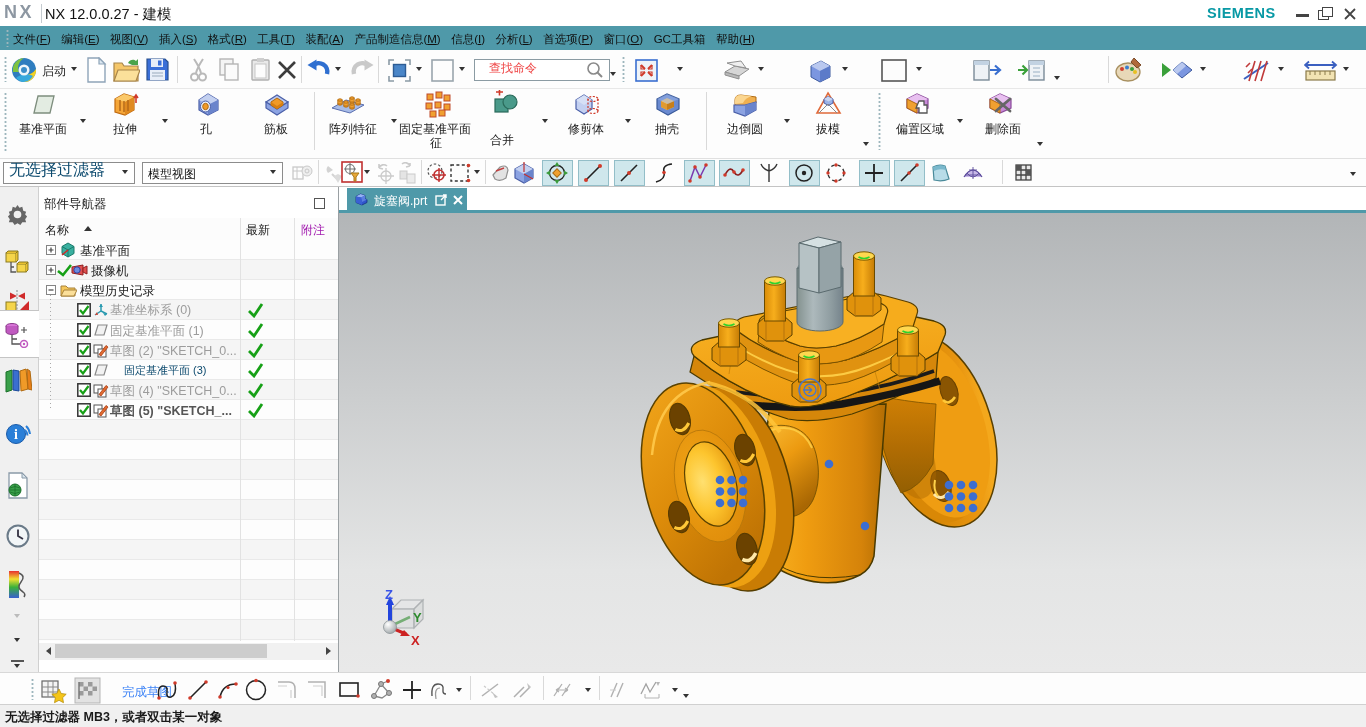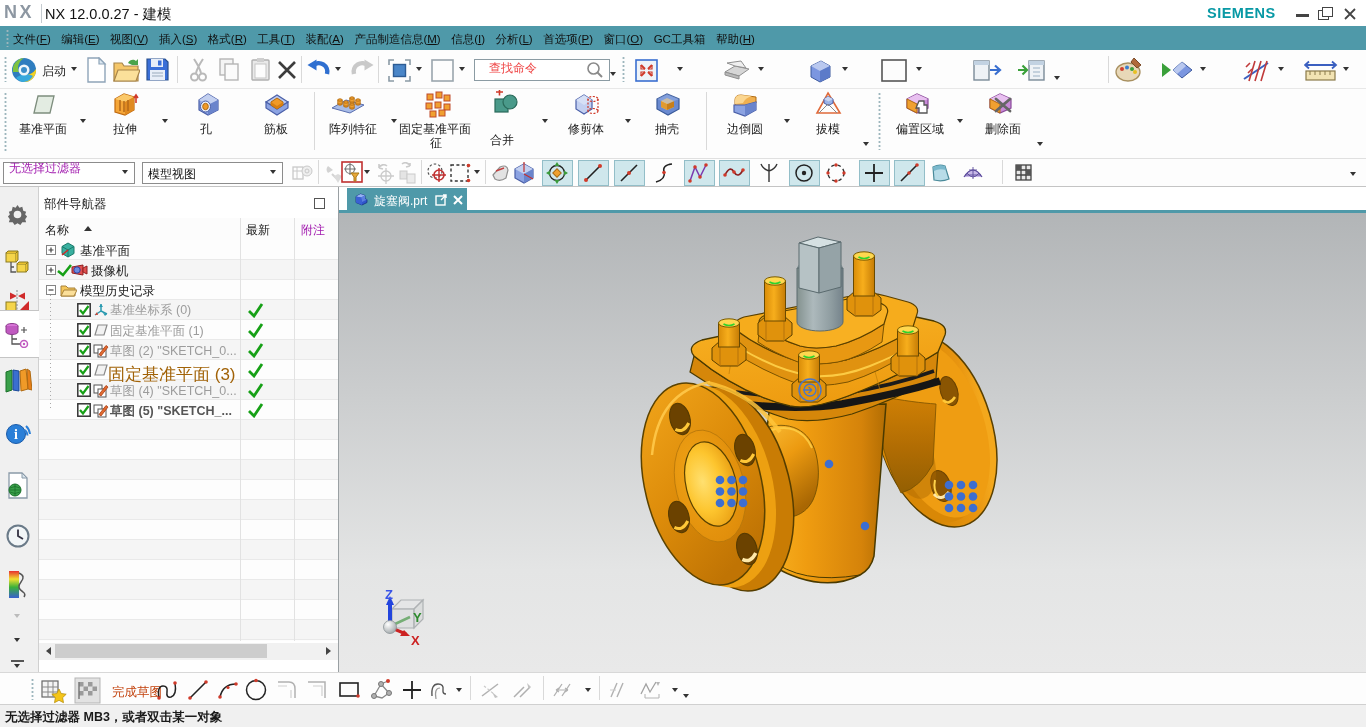--- a/index.html
+++ b/index.html
@@ -297,21 +297,21 @@
         <path d="M2 8 L12 13 L12 22 L2 17 Z" fill="#f0a030" stroke="#b06a10"></path>
         <path d="M8 8 L22 20 M22 8 L8 20" stroke="#666" stroke-width="2.8" stroke-linecap="round"></path>
       </svg>
 <div class="rlab" style="left:1003px;top:121px;">删除面</div>
 <div class="car" style="left:1037px;top:142px;"></div>
 </div>
 
 <div class="abs" style="left:0;top:159px;width:1366px;height:27px;background:#fdfdfd;border-bottom:1px solid #c4c4c4;"></div>
 <div id="selbar">
 <div class="abs" style="left:3px;top:162px;width:130px;height:20px;background:#fff;border:1px solid #8c8c8c;"></div>
-<div class="tx" style="left:9px;top:160px;font-size:12px;color:#a21caf;">无选择过滤器</div>
+<div class="tx" style="left:9px;top:160px;font-size:16px;color:#0c4a6e;">无选择过滤器</div>
       <div class="car" style="left:122px;top:170px;"></div>
 <div class="abs" style="left:142px;top:162px;width:139px;height:20px;background:#fff;border:1px solid #8c8c8c;"></div>
 <div class="tx" style="left:148px;top:166px;font-size:12px;color:#111;">模型视图</div>
       <div class="car" style="left:270px;top:170px;"></div>
 <svg class="abs" style="left:291px;top:161px;" width="24" height="24" opacity="0.45">
         <rect x="2" y="6" width="10" height="12" fill="none" stroke="#888" stroke-width="1.3"></rect>
         <path d="M2 10 h10 M6 6 v12" stroke="#888"></path>
         <circle cx="16" cy="10" r="5" fill="#ddd" stroke="#888"></circle>
         <circle cx="16" cy="10" r="2" fill="none" stroke="#888"></circle>
       </svg>
@@ -588,21 +588,21 @@
 <svg class="abs" style="left:247px;top:342px;" width="17" height="16">
           <path d="M2 9 L7 14 L15 2" fill="none" stroke="#16a016" stroke-width="2.8"></path>
         </svg>
 <svg class="abs" style="left:77px;top:363px;" width="14" height="14">
           <rect x="0.8" y="0.8" width="12.4" height="12.4" fill="#fff" stroke="#333" stroke-width="1.5"></rect>
           <path d="M3 7 L6 10.5 L11.5 3" fill="none" stroke="#16a016" stroke-width="2.2"></path>
         </svg>
 <svg class="abs" style="left:93px;top:362px;" width="16" height="16">
           <path d="M2 13 L5 3 L14 3 L11 13 Z" fill="#f2f2f2" stroke="#8a8a8a" stroke-width="1.2"></path>
         </svg>
-<div class="tx" style="left:108px;top:363px;font-size:17px;color:#a16207;">固定基准平面 (3)</div>
+<div class="tx" style="left:124px;top:363px;font-size:11px;color:#0c4a6e;">固定基准平面 (3)</div>
 <svg class="abs" style="left:247px;top:362px;" width="17" height="16">
           <path d="M2 9 L7 14 L15 2" fill="none" stroke="#16a016" stroke-width="2.8"></path>
         </svg>
 <svg class="abs" style="left:77px;top:383px;" width="14" height="14">
           <rect x="0.8" y="0.8" width="12.4" height="12.4" fill="#fff" stroke="#333" stroke-width="1.5"></rect>
           <path d="M3 7 L6 10.5 L11.5 3" fill="none" stroke="#16a016" stroke-width="2.2"></path>
         </svg>
 <svg class="abs" style="left:93px;top:382px;" width="16" height="16">
           <rect x="1" y="3" width="8" height="8" fill="#fff" stroke="#555"></rect>
           <rect x="5" y="7" width="8" height="8" fill="#fff" stroke="#555"></rect>
@@ -868,21 +868,21 @@
         <g fill="#9a9a9a">
           <rect x="5" y="5" width="4.5" height="4.5"></rect>
           <rect x="14" y="5" width="4.5" height="4.5"></rect>
           <rect x="9.5" y="9.5" width="4.5" height="4.5"></rect>
           <rect x="18.5" y="9.5" width="4.5" height="4.5"></rect>
           <rect x="5" y="14" width="4.5" height="4.5"></rect>
           <rect x="14" y="14" width="4.5" height="4.5"></rect>
         </g>
         <path d="M5 5 v17" stroke="#777" stroke-width="1.5"></path>
       </svg>
-<div class="tx" style="left:112px;top:684px;font-size:12.5px;color:#c2410c;font-family:Liberation Serif, serif;">完成草图</div>
+<div class="tx" style="left:122px;top:684px;font-size:12.5px;color:#3b82f6;font-family:Liberation Serif, serif;">完成草图</div>
 <svg class="abs" style="left:155px;top:678px;" width="26" height="24">
         <path d="M4 20 Q2 8 8 8 Q13 8 12 14 Q11 20 16 19 Q22 17 20 5" fill="none" stroke="#222" stroke-width="1.5"></path>
         <circle cx="4" cy="20" r="1.8" fill="#d03a2a"></circle>
         <circle cx="20" cy="5" r="1.8" fill="#d03a2a"></circle>
       </svg>
 <svg class="abs" style="left:186px;top:678px;" width="25" height="24">
         <path d="M4 20 L20 4" stroke="#222" stroke-width="1.6"></path>
         <circle cx="4" cy="20" r="1.8" fill="#d03a2a"></circle>
         <circle cx="20" cy="4" r="1.8" fill="#d03a2a"></circle>
       </svg>

